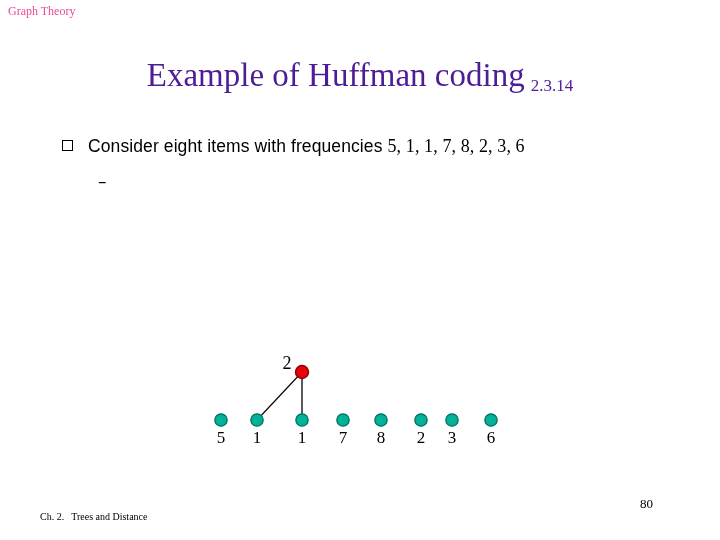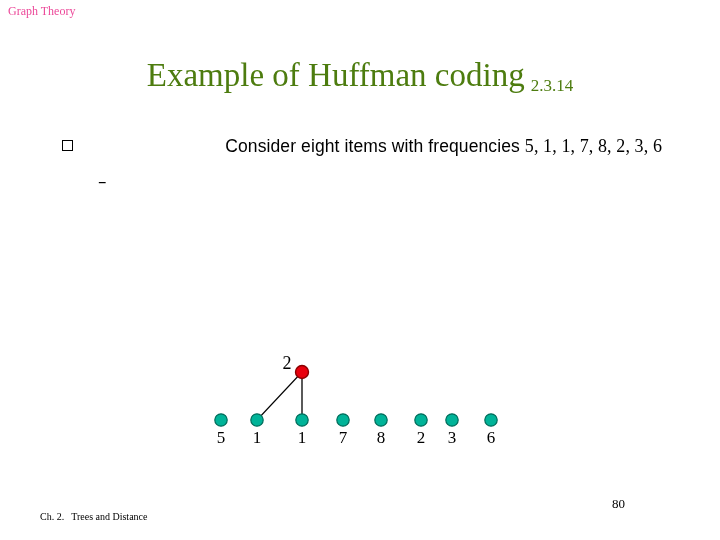--- a/index.html
+++ b/index.html
@@ -32,21 +32,21 @@
   
   .title {
     position: absolute;
     left: 0px;
     top: 55px;
     width: 720px;
     text-align: center;
     font-family: "Liberation Serif", serif;
     font-size: 33px;
     line-height: 40px;
-    color: #4d7c0f;
+    color: #4c1d95;
     white-space: nowrap;
   }
   .title .ref {
     font-size: 17px;
     vertical-align: baseline;
     position: relative;
     top: 5px;
     padding-left: 6px;
   }
 
@@ -57,21 +57,20 @@
     top: 133px;
     width: 600px;
   }
   .bullet {
     position: relative;
     padding-left: 26px;
     font-size: 17.5px;
     line-height: 26px;
     letter-spacing: 0.1px;
     margin-bottom: 14px;
-    text-align: right;
   }
   .bullet .marker {
     position: absolute;
     left: 0px;
     top: 1px;
     font-family: "DejaVu Sans", sans-serif;
     font-size: 15px;
     line-height: 24px;
     color: #000000;
   }
@@ -144,21 +143,21 @@
     left: 40px;
     top: 509px;
     font-family: "Liberation Serif", serif;
     font-size: 10px;
     line-height: 15px;
     white-space: nowrap;
   }
   .footer-left .sep { display: inline-block; width: 7px; }
   .page-number {
     position: absolute;
-    left: 612px;
+    left: 640px;
     top: 496px;
     font-family: "Liberation Serif", serif;
     font-size: 13px;
     line-height: 15px;
   }
 </style>
 </head>
 <body>
 
 <div class="slide">

